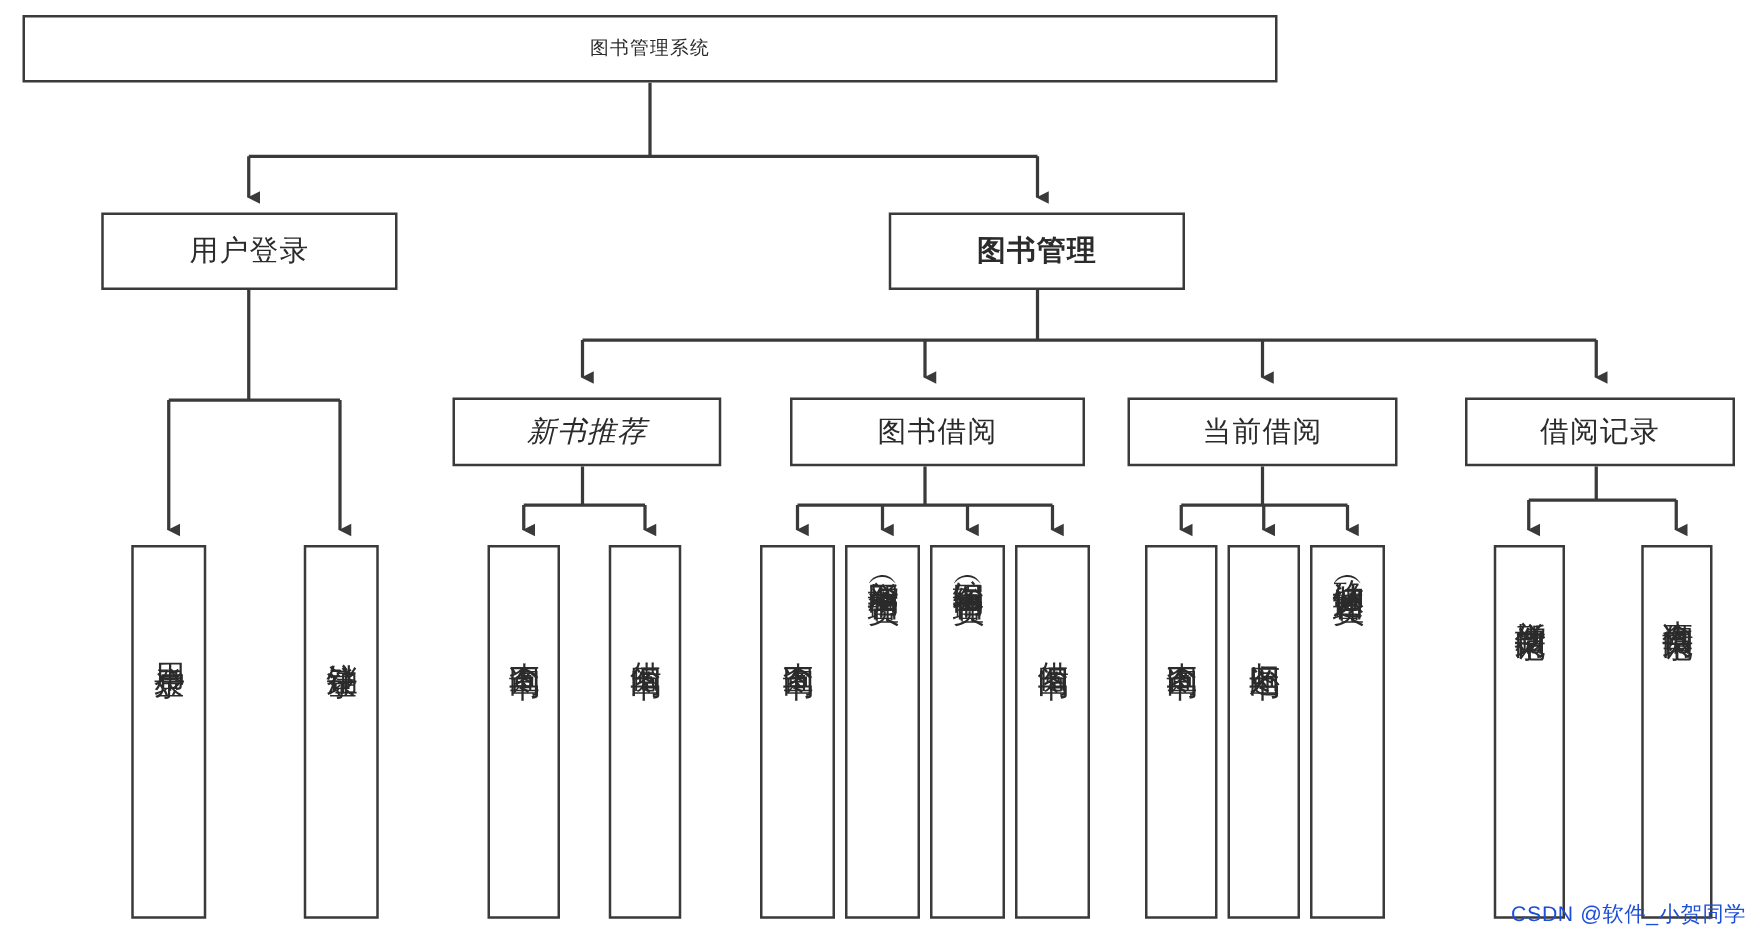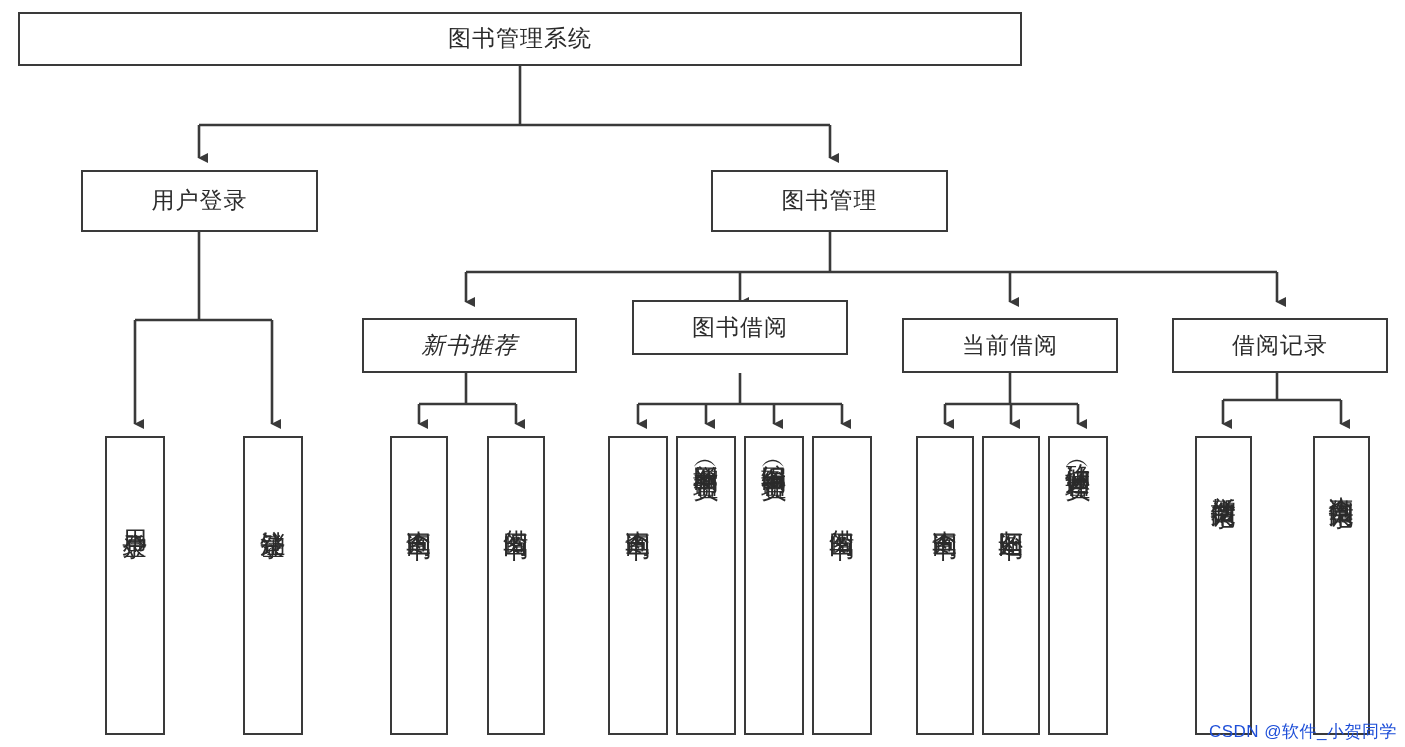--- a/index.html
+++ b/index.html
@@ -39,21 +39,21 @@
     display: block;
     text-align: center;
     line-height: 1.18;
     color: #2b2b2b;
   }
   .node.horiz .node-label {
     font-size: 23px;
     letter-spacing: 1px;
   }
   .node.root .node-label {
-    font-size: 23px;
+    font-size: 15px;
     letter-spacing: 1px;
   }
   .node.vert {
     align-items: flex-start;
     justify-content: center;
     padding-top: 8px;
   }
   .node.vert .node-label {
     writing-mode: vertical-rl;
     text-orientation: upright;
@@ -128,28 +128,28 @@
     </g>
   </svg>
 
   <div class="node root horiz" style="left:18px; top:12px; width:1004px; height:54px;">
     <span class="node-label">图书管理系统</span>
   </div>
 
   <div class="node horiz" style="left:81px; top:170px; width:237px; height:62px;">
     <span class="node-label">用户登录</span>
   </div>
-  <div class="node horiz" style="left:711px; top:170px; width:237px; height:62px;">
+  <div class="node horiz" style="left:711px; top:170px; width:237px; height:62px;font-weight:bold;">
     <span class="node-label">图书管理</span>
   </div>
 
   <div class="node horiz" style="left:362px; top:318px; width:215px; height:55px;font-style:italic;">
     <span class="node-label">新书推荐</span>
   </div>
-  <div class="node horiz" style="left:632px; top:300px; width:216px; height:55px;">
+  <div class="node horiz" style="left:632px; top:318px; width:236px; height:55px;">
     <span class="node-label">图书借阅</span>
   </div>
   <div class="node horiz" style="left:1172px; top:318px; width:216px; height:55px;">
     <span class="node-label">借阅记录</span>
   </div>
   <div class="node horiz" style="left:902px; top:318px; width:216px; height:55px;">
     <span class="node-label">当前借阅</span>
   </div>
 
   <div class="node vert" style="left:105px; top:436px; width:60px; height:299px; padding-top:72px;">

